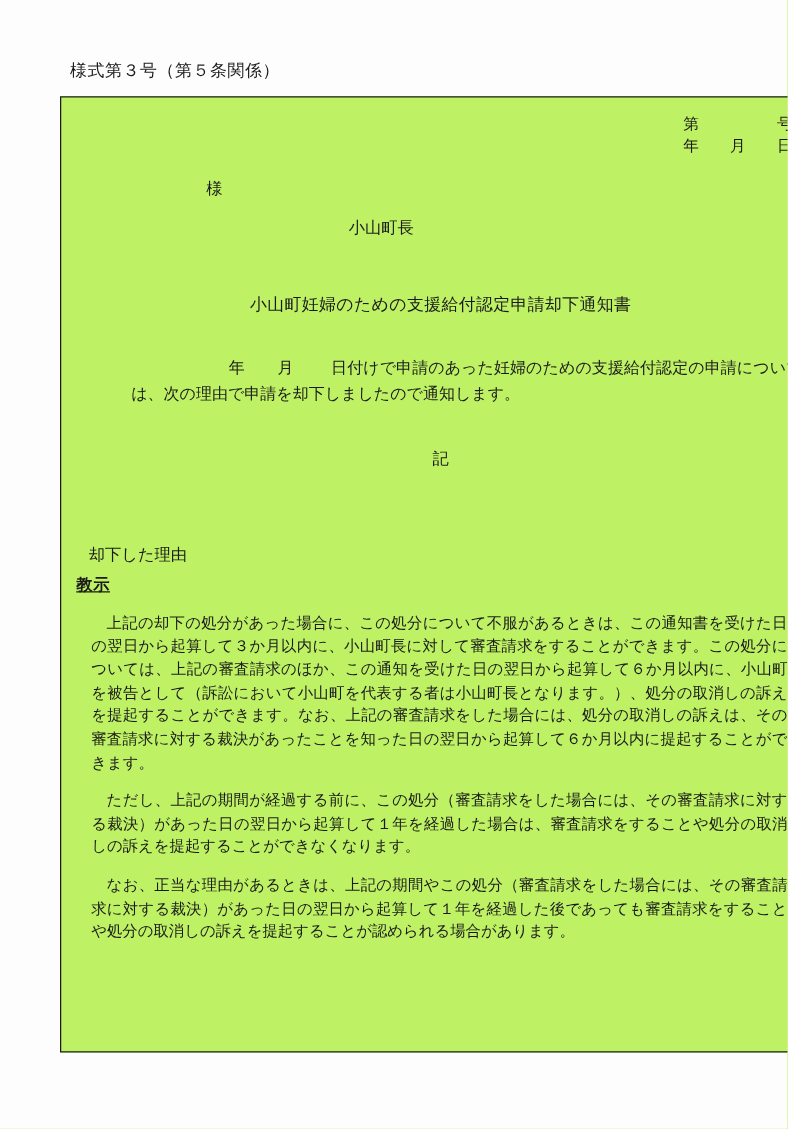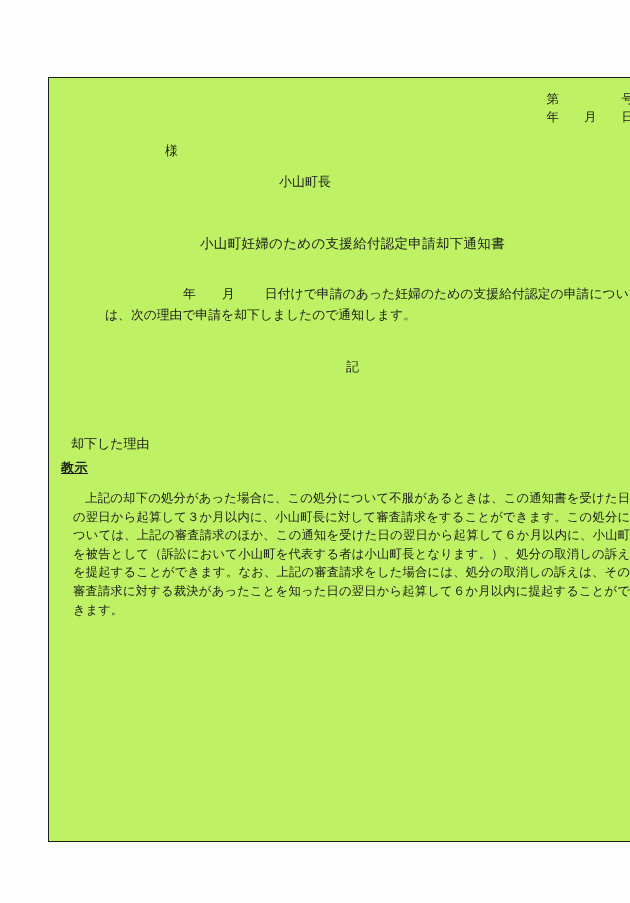--- a/index.html
+++ b/index.html
@@ -142,20 +142,21 @@
     text-align: justify;
     text-justify: inter-character;
     text-indent: 1em;
   }
 </style>
 </head>
 <body>
 
 <div class="page">
 
+  <div class="form-number">様式第３号（第５条関係）</div>
 
   <div class="frame">
     <div class="frame-inner">
 
       <div class="doc-meta">
         <span class="meta-row">第　　　　　号</span>
         <span class="meta-row">年　　月　　日</span>
       </div>
 
       <div class="recipient">様</div>
@@ -168,18 +169,20 @@
         <span class="lead-indent"></span><span>年</span><span class="gap-s"></span><span>月</span><span class="gap-m"></span><span>日付けで申請のあった妊婦のための支援給付認定の申請については、次の理由で申請を却下しましたので通知します。</span>
       </div>
 
       <div class="ki">記</div>
 
       <div class="reason-label">却下した理由</div>
 
       <div class="kyoji">
         <div class="kyoji-heading">教示</div>
         <p>上記の却下の処分があった場合に、この処分について不服があるときは、この通知書を受けた日の翌日から起算して３か月以内に、小山町長に対して審査請求をすることができます。この処分については、上記の審査請求のほか、この通知を受けた日の翌日から起算して６か月以内に、小山町を被告として（訴訟において小山町を代表する者は小山町長となります。）、処分の取消しの訴えを提起することができます。なお、上記の審査請求をした場合には、処分の取消しの訴えは、その審査請求に対する裁決があったことを知った日の翌日から起算して６か月以内に提起することができます。</p>
+        <p>ただし、上記の期間が経過する前に、この処分（審査請求をした場合には、その審査請求に対する裁決）があった日の翌日から起算して１年を経過した場合は、審査請求をすることや処分の取消しの訴えを提起することができなくなります。</p>
+        <p>なお、正当な理由があるときは、上記の期間やこの処分（審査請求をした場合には、その審査請求に対する裁決）があった日の翌日から起算して１年を経過した後であっても審査請求をすることや処分の取消しの訴えを提起することが認められる場合があります。</p>
       </div>
 
     </div>
   </div>
 
 </div>
 
 </body></html>

